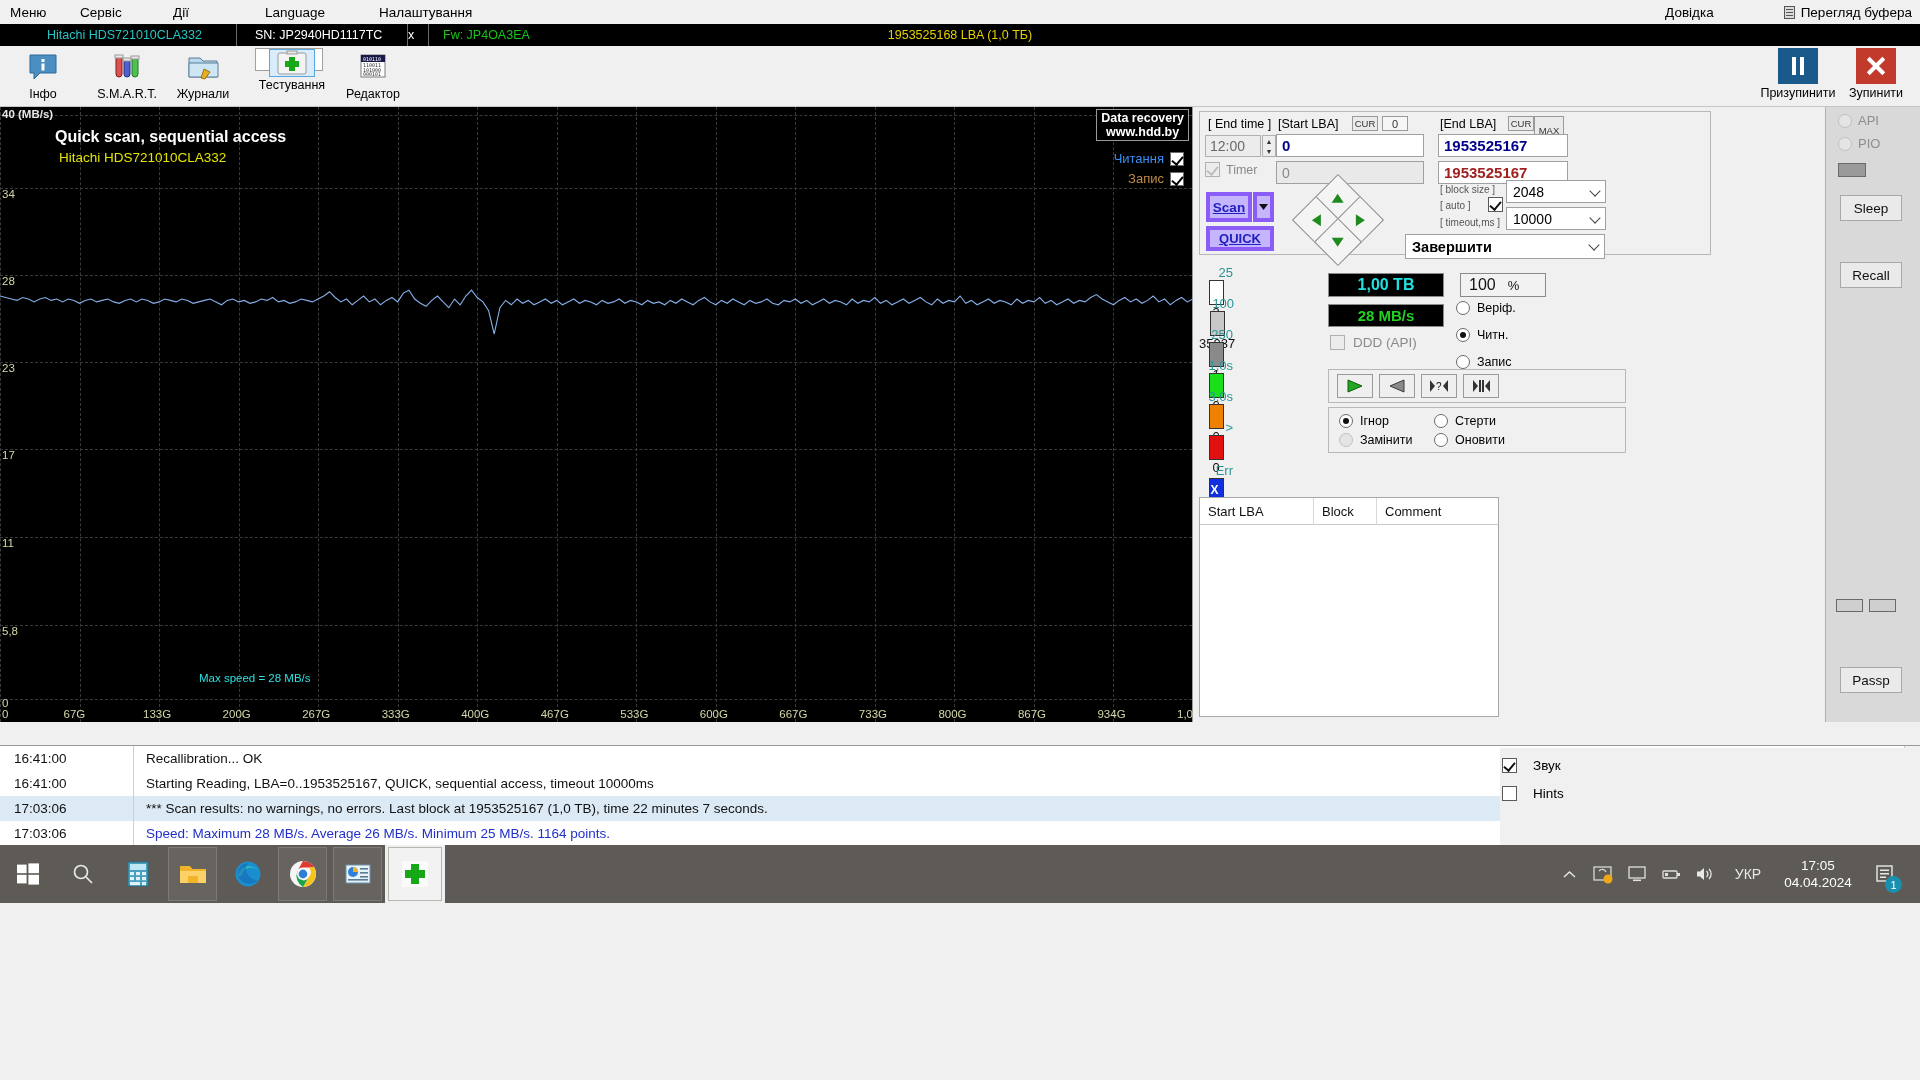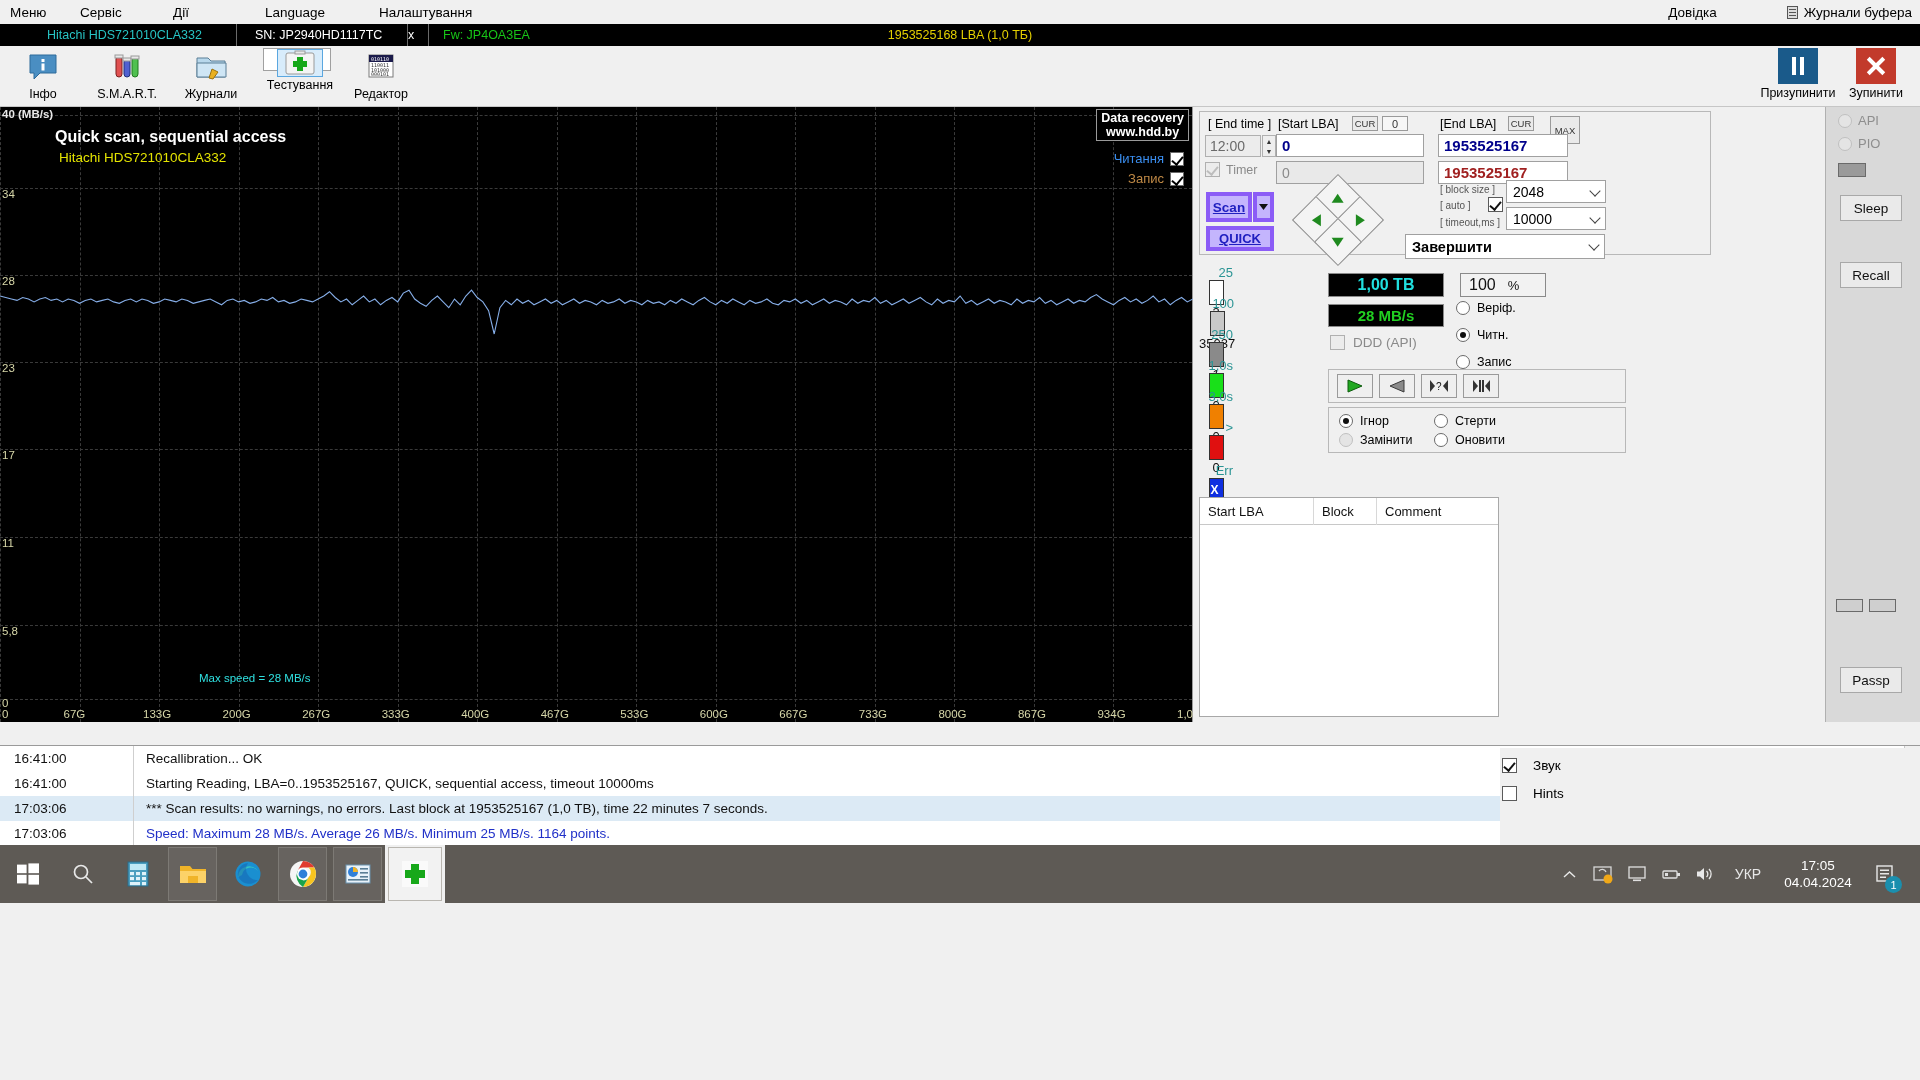--- a/index.html
+++ b/index.html
@@ -52,21 +52,21 @@
   
   .toolbar { height:61px; background:#f0f0f0; display:flex; align-items:flex-start;
              position:relative; border-bottom:1px solid #c6c6c6;}
   .tool { width:68px; margin-top:2px; display:flex; flex-direction:column;
           align-items:center; position:relative; }
   .tool .tbox { width:46px; height:38px; display:flex; align-items:center; justify-content:center;}
   .tool.sel .tbox { background:#d8ecfb; border:1px solid #5aa7e0; }
   .tool .tlabel { font-size:12.5px; color:#000; margin-top:1px; }
   .tool:nth-child(1){ margin-left:9px;}
   .tool:nth-child(2){ margin-left:16px;}
-  .tool:nth-child(3){ margin-left:16px;}
+  .tool:nth-child(3){ margin-left:8px;}
   .tool:nth-child(4){ margin-left:18px;}
   .tool:nth-child(5){ margin-left:16px;}
   .tb-right { position:absolute; right:5px; top:2px; display:flex; }
   .tbr { width:78px; display:flex; flex-direction:column; align-items:center;}
   .tbr .tlabel{ font-size:12.5px; color:#000; margin-top:2px;}
   .pausebox { background:#1a5a8a; width:40px; height:36px; display:flex;
               align-items:center;justify-content:center;}
   .pausebox i { display:block; width:4px; height:18px; background:#fff; margin:0 2px;}
   .stopbox { background:#c23a2b; width:40px; height:36px; position:relative;}
   .stopbox:before,.stopbox:after{content:"";position:absolute;left:50%;top:50%;
@@ -230,21 +230,21 @@
   <div class="menubar">
     <div class="menu-item">Меню</div>
     <div class="menu-item">Сервіс</div>
     <div class="menu-item">Дії</div>
     <div class="menu-item">Language</div>
     <div class="menu-item">Налаштування</div>
     <div class="menubar-right">
       <div class="mr-help">Довідка</div>
       <div class="mr-buf">
         <span class="buf-ico"></span>
-        <span>Журнали буфера</span>
+        <span>Перегляд буфера</span>
       </div>
     </div>
   </div>
 
   <div class="drivebar">
     <div class="db-cell db-model">Hitachi HDS721010CLA332</div>
     <div class="db-sep"></div>
     <div class="db-cell db-sn">SN: JP2940HD1117TC</div>
     <div class="db-cell db-x">x</div>
     <div class="db-cell db-fw">Fw: JP4OA3EA</div>
@@ -424,21 +424,21 @@
         </div>
 
         <div class="lbl" style="position:absolute;left:78px;top:5px;">[Start LBA]</div>
         <div class="minibtn" style="position:absolute;left:152px;top:4px;width:26px;height:15px;">CUR</div>
         <div class="minibtn" style="position:absolute;left:182px;top:4px;width:26px;height:15px;background:#f6f6f6;font-size:11px;">0</div>
         <div class="fld blue" style="position:absolute;left:76px;top:22px;width:148px;">0</div>
         <div class="fld dis" style="position:absolute;left:76px;top:49px;width:148px;font-size:14px;">0</div>
 
         <div class="lbl" style="position:absolute;left:240px;top:5px;">[End LBA]</div>
         <div class="minibtn" style="position:absolute;left:308px;top:4px;width:26px;height:15px;">CUR</div>
-        <div class="minibtn" style="position:absolute;left:350px;top:4px;width:30px;height:28px;">MAX</div>
+        <div class="minibtn" style="position:absolute;left:334px;top:4px;width:30px;height:28px;">MAX</div>
         <div class="fld blue" style="position:absolute;left:238px;top:22px;width:130px;">1953525167</div>
         <div class="fld red" style="position:absolute;left:238px;top:49px;width:130px;">1953525167</div>
 
         <div class="btn blue" style="position:absolute;left:6px;top:80px;width:46px;height:30px;">Scan</div>
         <div class="btn" style="position:absolute;left:53px;top:80px;width:21px;height:30px;">
           <svg width="9" height="6" viewBox="0 0 9 6">
               <path d="M0 0 L9 0 L4.5 6 Z" fill="#111"></path>
             </svg>
         </div>
         <div class="btn blue" style="position:absolute;left:6px;top:114px;width:68px;height:25px;font-size:13px;">QUICK</div>

